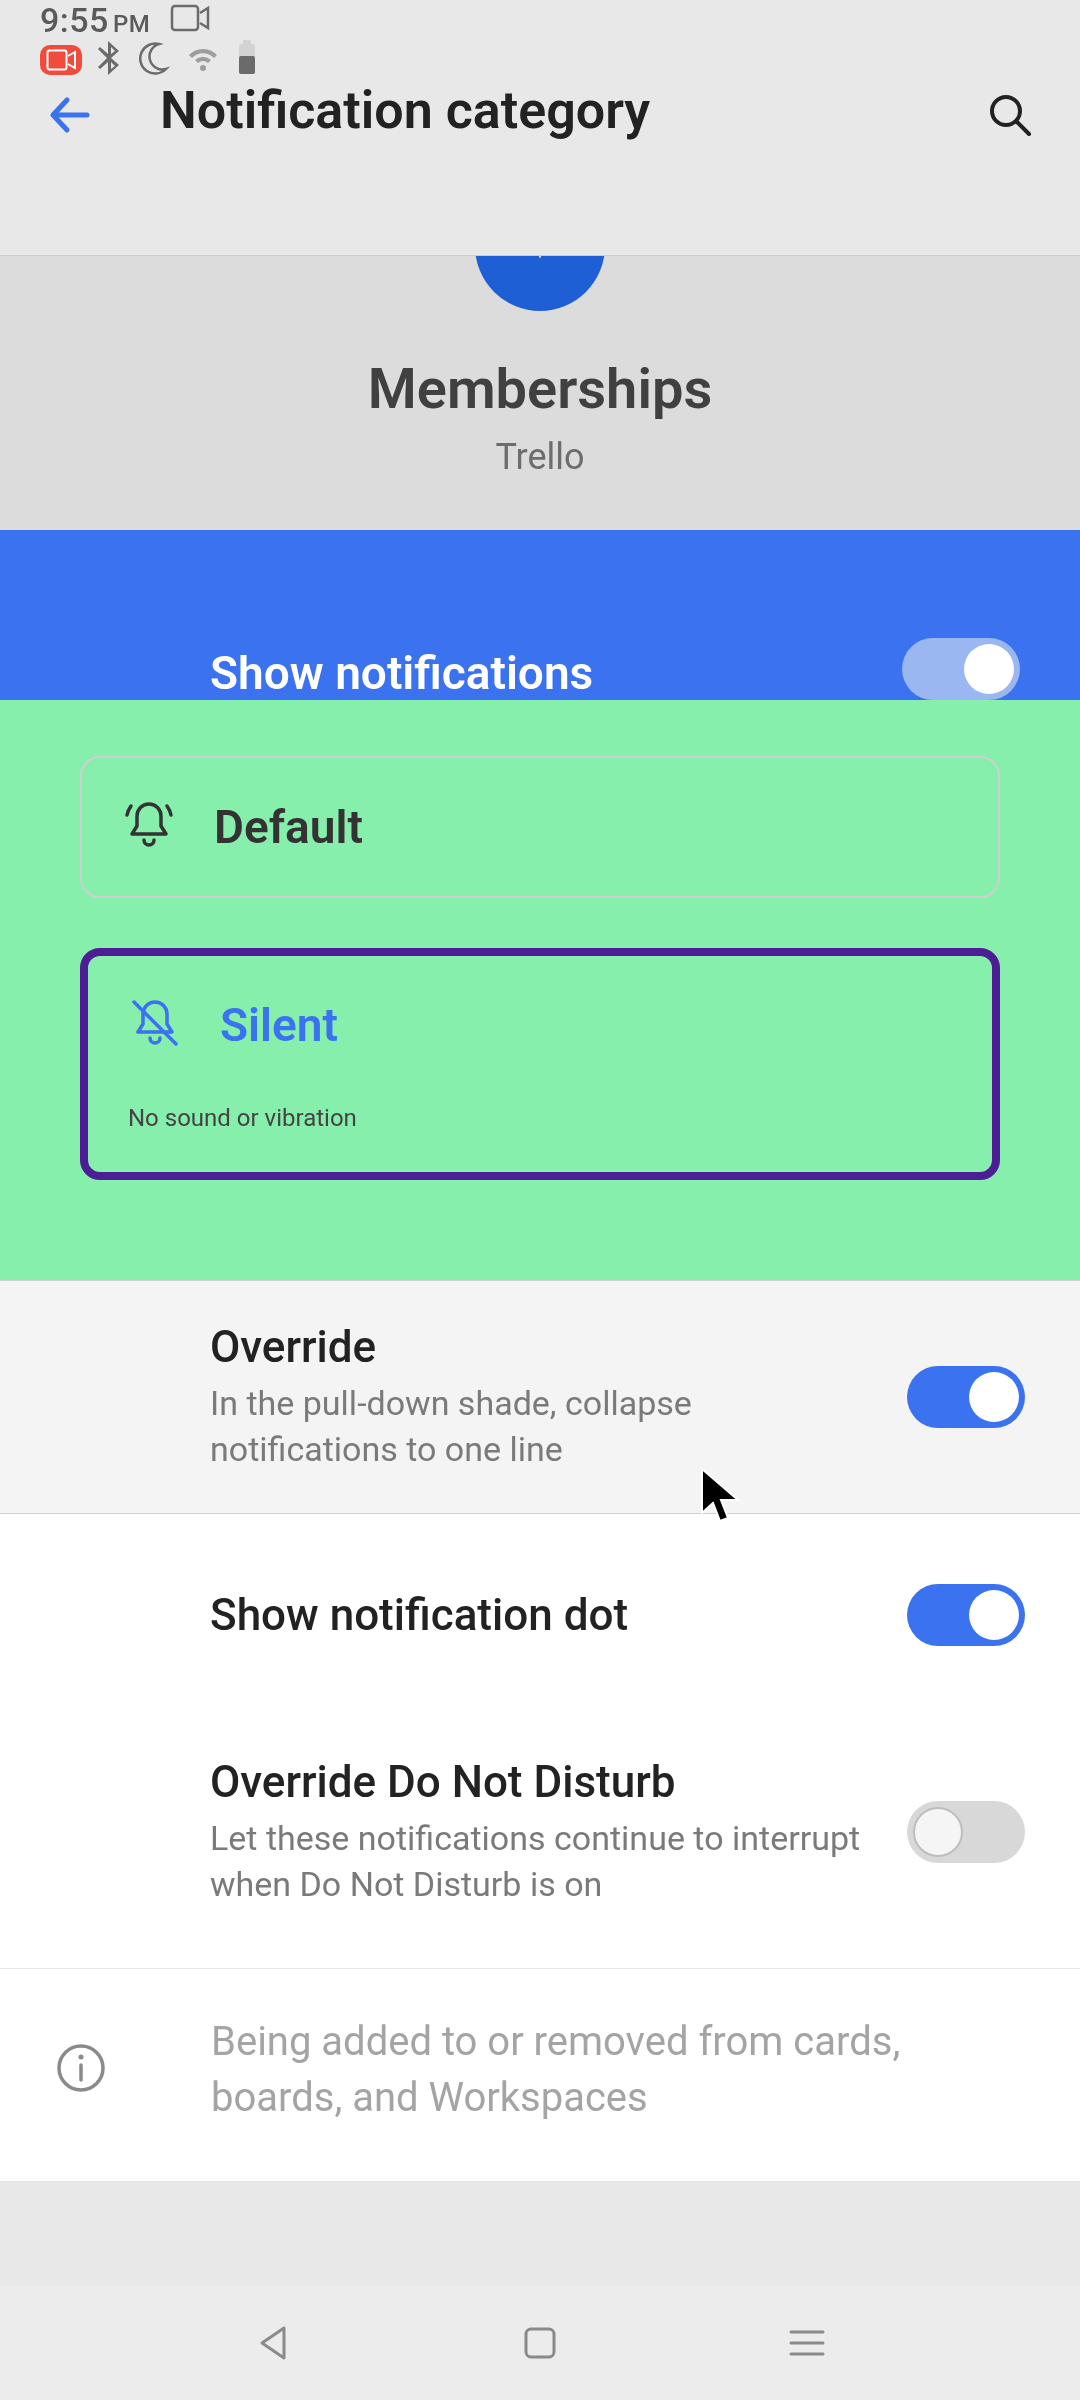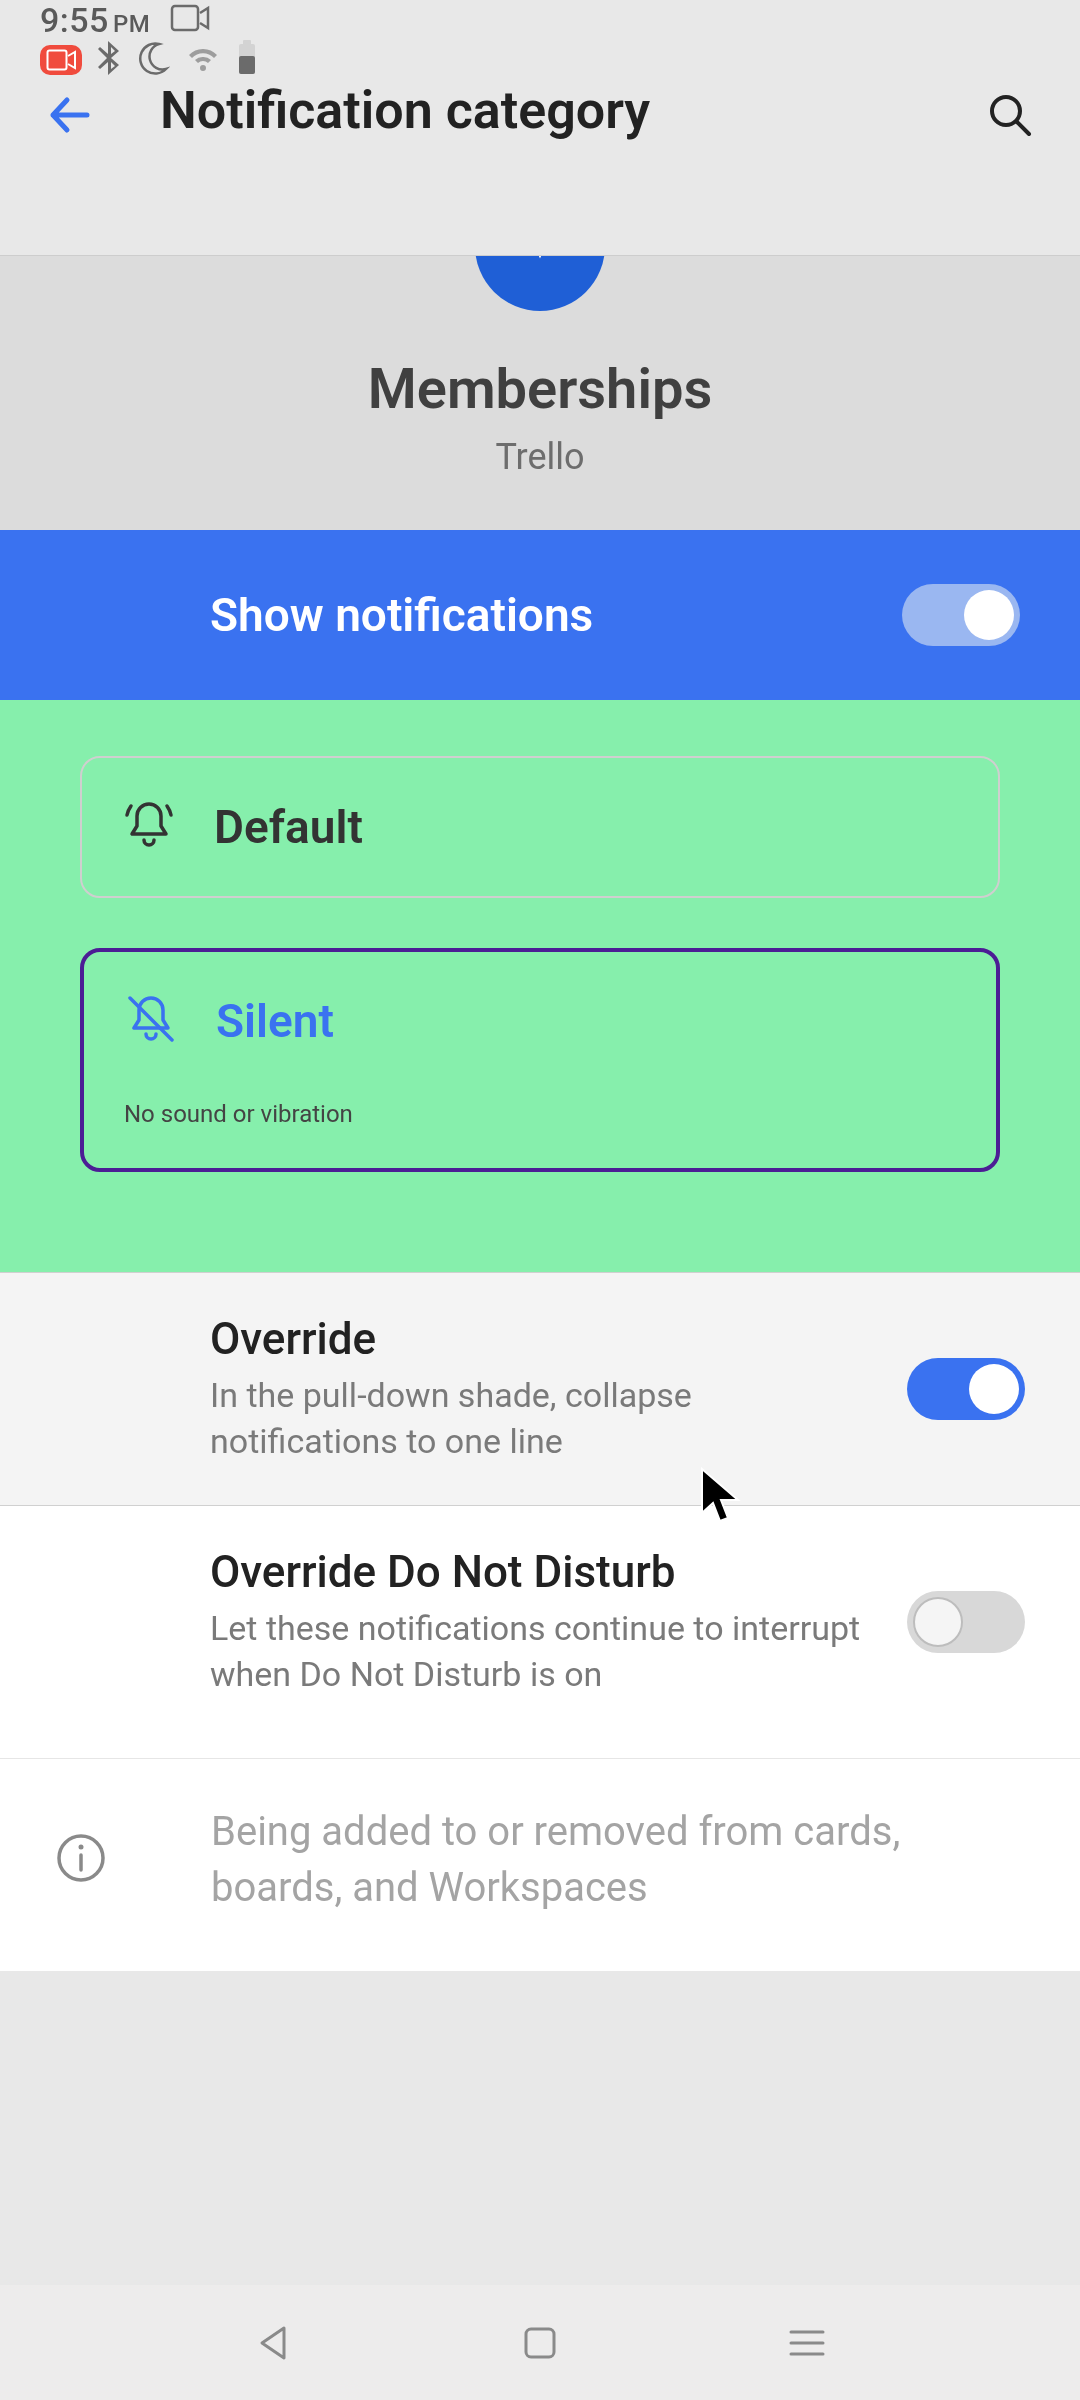--- a/index.html
+++ b/index.html
@@ -21,41 +21,41 @@
   .search-btn { width: 70px; height: 70px; display: flex; align-items: center; justify-content: center; color: #222; }
 
   
   .cat-header { background: #dcdcdc; text-align: center; position: relative; height: 275px; overflow: hidden; border-top: 1px solid #cdcdcd; }
   .app-chip { width: 130px; height: 130px; background: #1f5fd6; border-radius: 65px; position: absolute; top: -75px; left: 50%; transform: translateX(-50%); display: flex; align-items: center; justify-content: center; }
   .app-chip-inner { width: 60px; height: 45px; background: #fff; border-radius: 6px 6px 0 0; clip-path: polygon(0 0,100% 0,100% 70%,60% 70%,50% 100%,40% 70%,0 70%); transform: translateY(-10px); }
   .cat-title { font-size: 56px; font-weight: 600; color: #404040; margin-top: 100px; }
   .cat-sub { font-size: 36px; color: #6d6d6d; margin-top: 14px; }
 
   
-  .show-strip { background: #3a72f0; height: 170px; display: flex; align-items: center; padding: 0 60px 0 210px; }
+  .show-strip { background: #3a72f0; height: 170px; display: flex; align-items: flex-end; padding: 0 60px 0 210px; }
   .show-label { flex: 1; color: #fff; font-size: 46px; font-weight: 600; }
 
   
   .toggle { width: 118px; height: 62px; border-radius: 40px; position: relative; }
   .toggle .knob { width: 50px; height: 50px; border-radius: 50%; position: absolute; top: 6px; }
   .toggle-on { background: #2a62d4; }
   .toggle-on .knob { right: 6px; background: #fff; }
   .toggle-on.light { background: #9ab7f1; }
   .toggle-on.light .knob { background: #fff; }
   .toggle-on.blue { background: #3a72f0; }
   .toggle-on.blue .knob { background: #fff; }
   .toggle-off { background: #d8d8d8; }
   .toggle-off .knob { left: 6px; background: #f5f5f5; border: 2px solid #bdbdbd; }
 
   
   .options { background: #86efac; padding: 56px 80px 50px; }
   .opt-card { border: 2px solid #cfcfcf; border-radius: 20px; padding: 40px 40px; margin-bottom: 50px; display: flex; flex-direction: column; gap: 30px; }
   .opt-row { display: flex; align-items: center; gap: 38px; }
   .opt-title { font-size: 46px; font-weight: 600; color: #333; }
-  .opt-card.selected { border: 4px solid #4c1d95; }
+  .opt-card.selected { border: 8px solid #4c1d95; }
   .opt-card.selected .opt-title { color: #3a72f0; }
   .opt-desc { font-size: 24px; color: #444; margin-top: 20px; }
 
   
   .settings { background: #fff; }
   .row { display: flex; align-items: center; padding: 40px 55px 40px 210px; border-top: 1px solid #e6e6e6; min-height: 160px; }
   .row.shaded { background: #f4f4f4; border-top: 1px solid #d0d0d0; border-bottom: 1px solid #d0d0d0; }
   .row-text { flex: 1; padding-right: 40px; }
   .row-title { font-size: 44px; font-weight: 500; color: #222; }
   .row-desc { font-size: 34px; color: #7a7a7a; margin-top: 8px; line-height: 1.35; }
@@ -185,20 +185,28 @@
     <div class="row shaded">
       <div class="row-text">
         <div class="row-title">Override</div>
         <div class="row-desc">In the pull-down shade, collapse notifications to one line</div>
       </div>
       <div class="toggle toggle-on blue">
           <div class="knob"></div>
         </div>
     </div>
 
+    <div class="row" style="border-top:none; padding-top:70px; padding-bottom:70px;">
+      <div class="row-text">
+        <div class="row-title">Show notification dot</div>
+      </div>
+      <div class="toggle toggle-on blue">
+          <div class="knob"></div>
+        </div>
+    </div>
 
     <div class="row" style="border-top:none; padding-bottom:60px;">
       <div class="row-text">
         <div class="row-title">Override Do Not Disturb</div>
         <div class="row-desc">Let these notifications continue to interrupt when Do Not Disturb is on</div>
       </div>
       <div class="toggle toggle-off">
           <div class="knob"></div>
         </div>
     </div>

